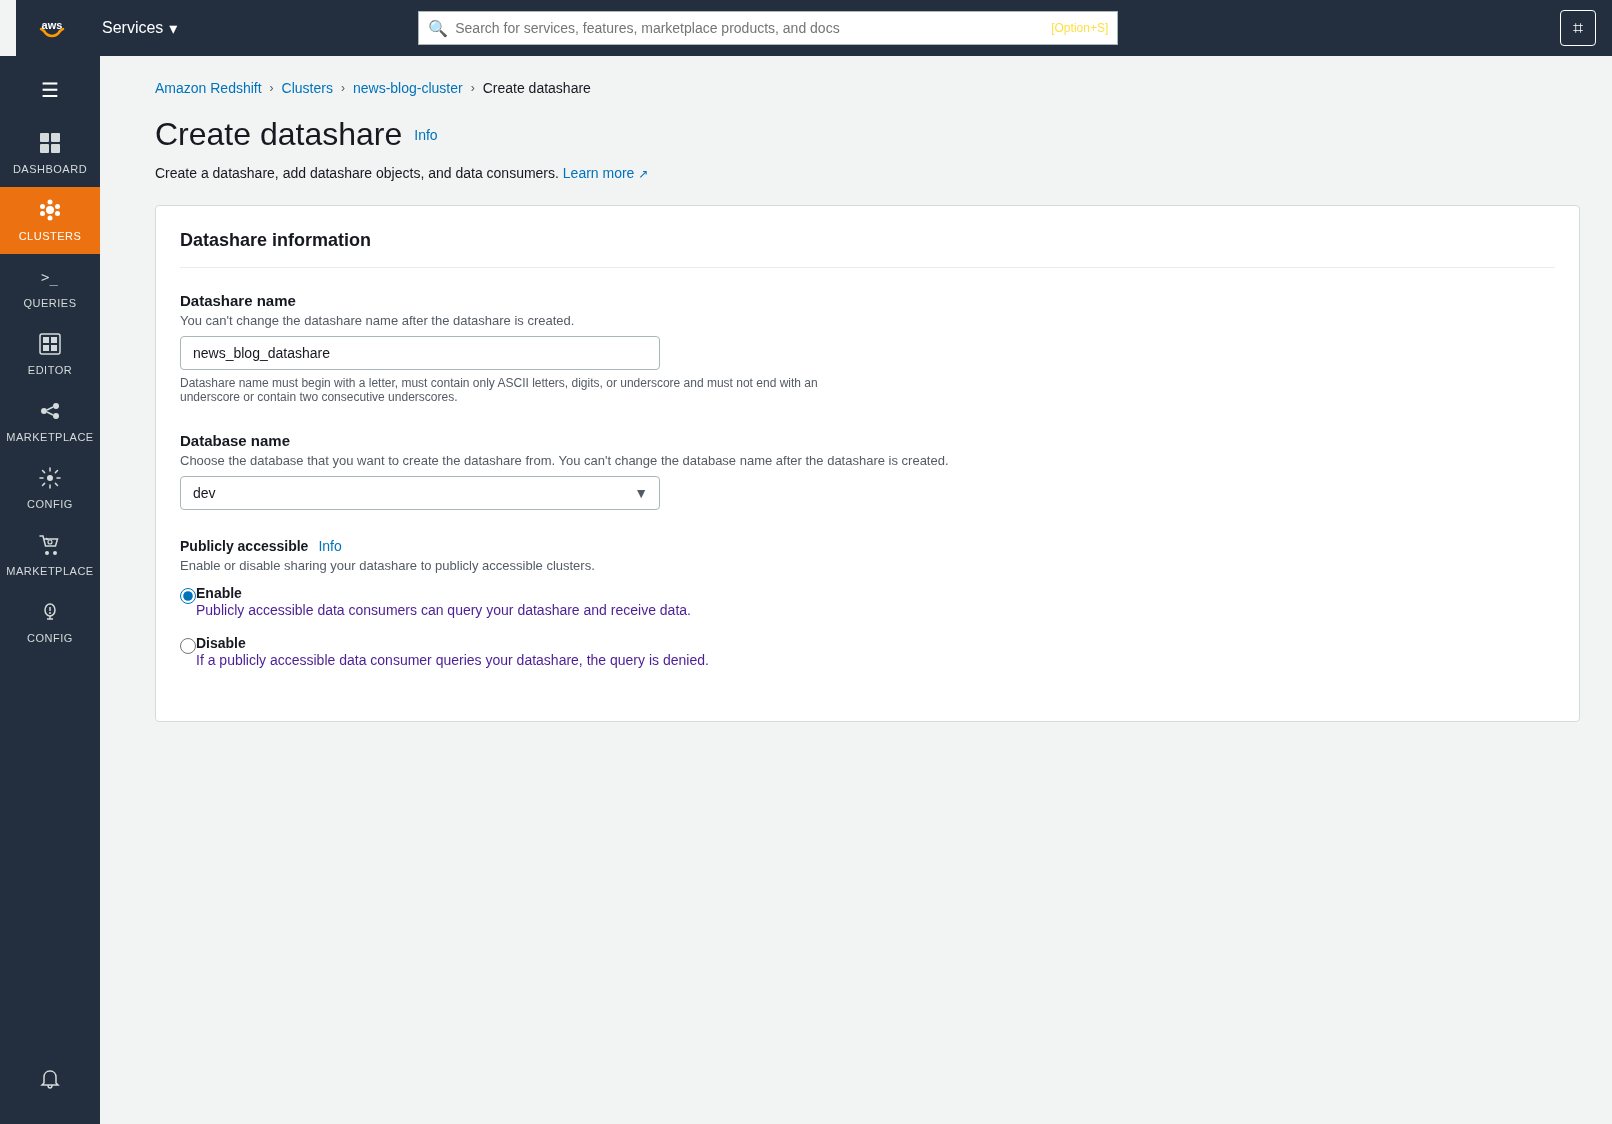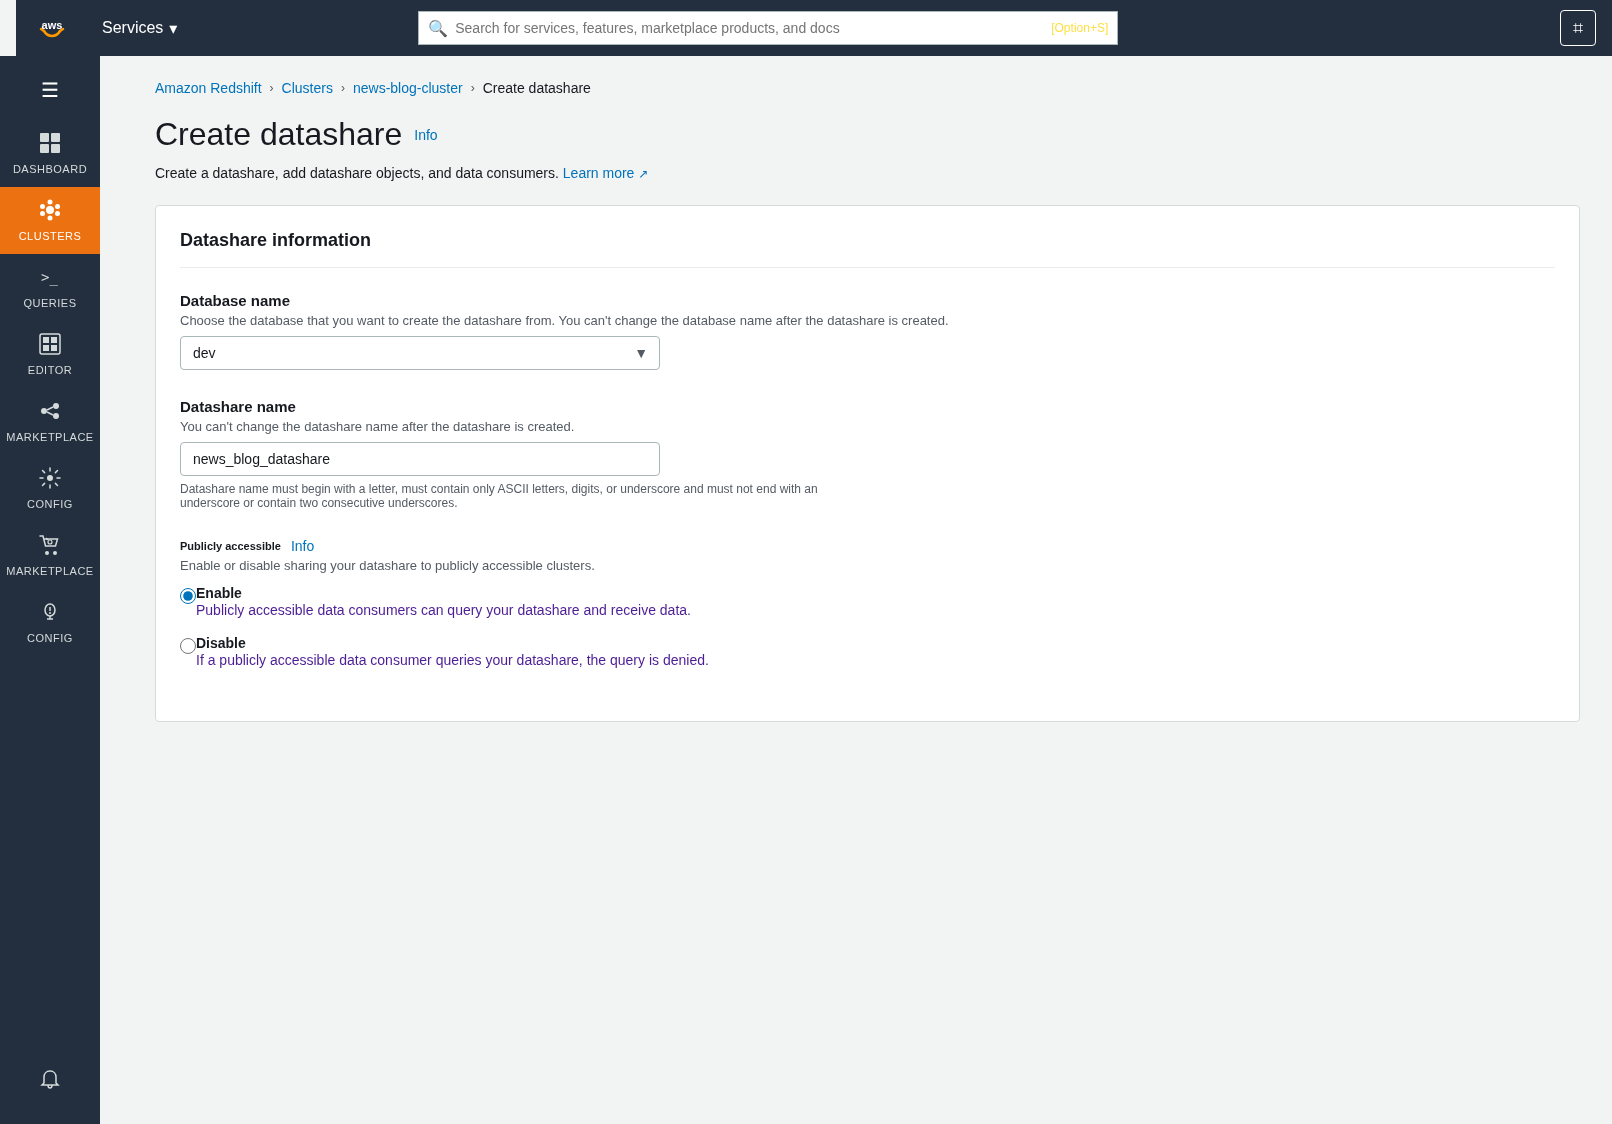--- a/index.html
+++ b/index.html
@@ -272,21 +272,21 @@
       font-size: 14px;
     }
 
     
     .publicly-accessible-row {
       display: flex;
       align-items: center;
       gap: 10px;
       margin-bottom: 4px;
     }
-    .field-label-inline { font-size: 11px; font-weight: 700; color: #16191f; }
+    .field-label-inline { font-size: 14px; font-weight: 700; color: #16191f; }
 
     
     .radio-option {
       display: flex;
       align-items: flex-start;
       margin-bottom: 16px;
     }
     .radio-option input[type="radio"] {
       margin-top: 3px;
       width: 16px;
@@ -477,40 +477,40 @@
       <a class="learn-more-link">
         <span>Learn more</span>
         <span class="external-icon"> ↗</span>
       </a>
     </p>
 
     <div class="card">
       <h2 class="card-title">Datashare information</h2>
 
       <div class="form-section">
+        <div class="field-label">Datashare name</div>
+        <div class="field-desc">You can't change the datashare name after the datashare is created.</div>
+        <input type="text" class="field-input" value="news_blog_datashare" style="">
+        <div class="field-hint">Datashare name must begin with a letter, must contain only ASCII letters, digits, or underscore and must not end with an underscore or contain two consecutive underscores.</div>
+      </div>
+
+      <div class="form-section">
         <div class="field-label">Database name</div>
         <div class="field-desc">Choose the database that you want to create the datashare from. You can't change the database name after the datashare is created.</div>
         <div class="select-wrapper">
           <select class="field-select">
             <option value="dev">dev</option>
             <option value="dev2">dev2</option>
             <option value="production">production</option>
           </select>
           <span class="select-arrow">▼</span>
         </div>
       </div>
 
       <div class="form-section">
-        <div class="field-label">Datashare name</div>
-        <div class="field-desc">You can't change the datashare name after the datashare is created.</div>
-        <input type="text" class="field-input" value="news_blog_datashare" style="">
-        <div class="field-hint">Datashare name must begin with a letter, must contain only ASCII letters, digits, or underscore and must not end with an underscore or contain two consecutive underscores.</div>
-      </div>
-
-      <div class="form-section">
         <div class="publicly-accessible-row">
           <div class="field-label-inline">Publicly accessible</div>
           <a class="info-link">Info</a>
         </div>
         <div class="field-desc">Enable or disable sharing your datashare to publicly accessible clusters.</div>
 
         <div style="margin-top: 12px;">
           <div class="radio-option">
             <input type="radio" name="publicly_accessible" value="enable" checked="" style="">
             <div class="radio-label-wrap">

